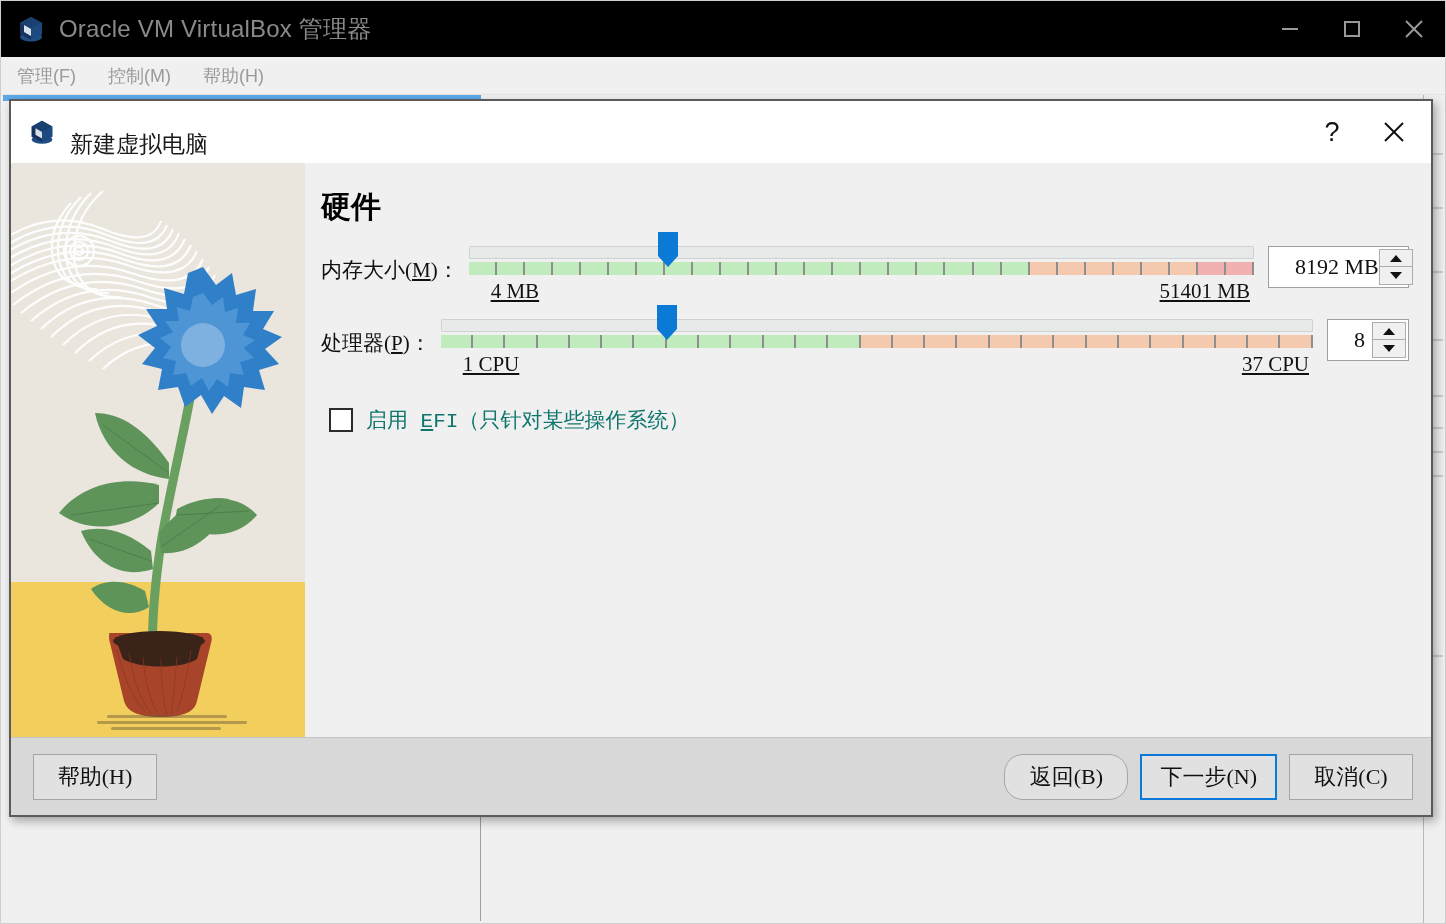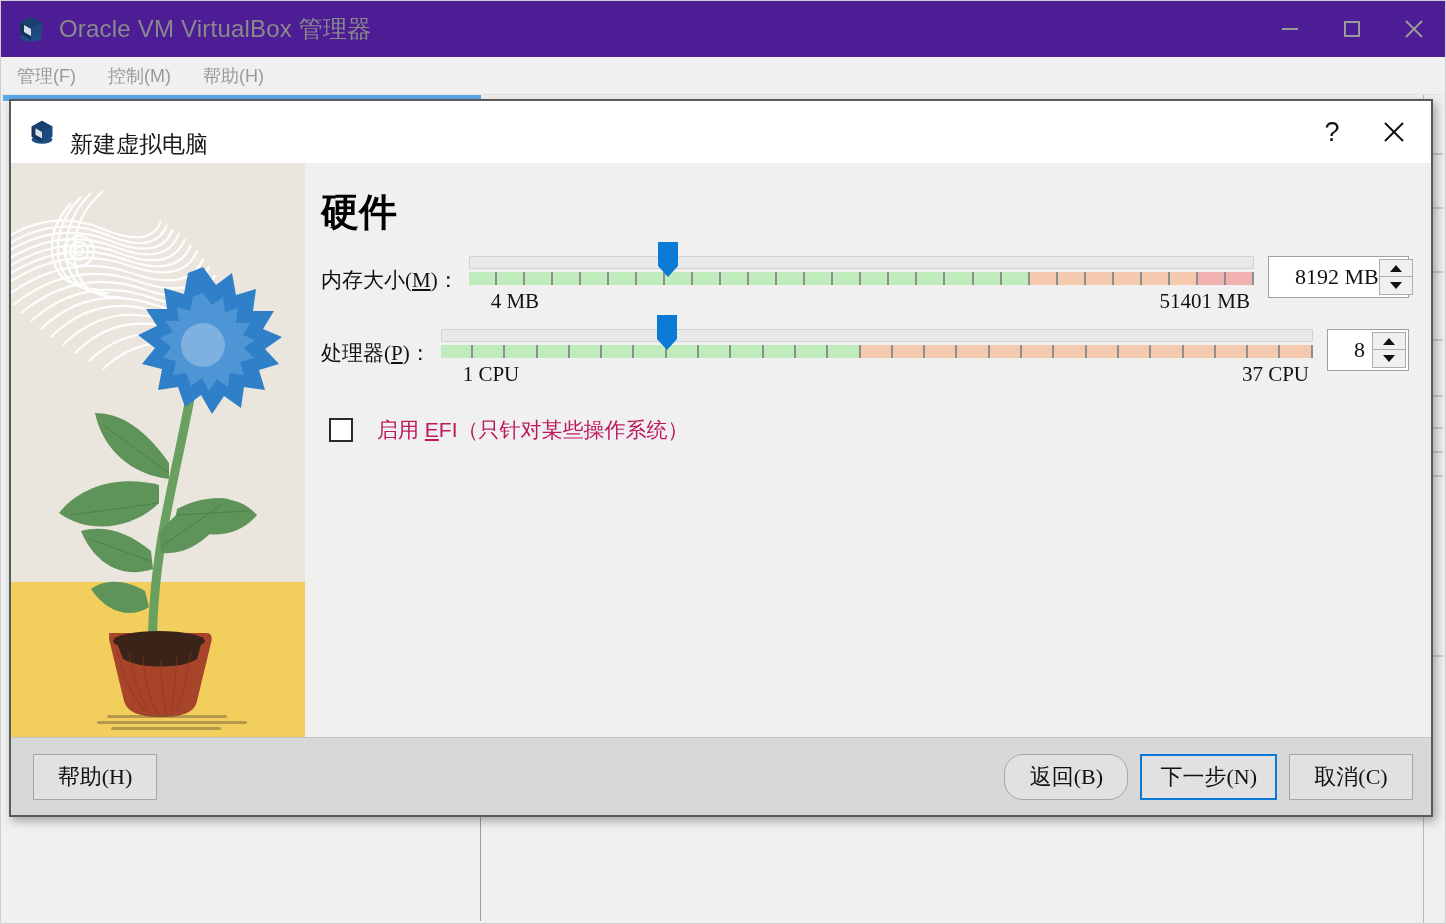--- a/index.html
+++ b/index.html
@@ -11,21 +11,21 @@
   }
 
   
   #host-window {
     position: absolute; left: 0; top: 0; width: 1446px; height: 924px;
     background: #f0f0f0;
     border: 1px solid #cfcfcf;
   }
   #host-titlebar {
     position: absolute; left: 0; top: 0; width: 1444px; height: 56px;
-    background: #4c1d95;
+    background: #000000;
     display: flex; align-items: center;
   }
   #host-title-icon { margin-left: 14px; width: 32px; height: 32px; flex: 0 0 auto; }
   #host-title-text {
     margin-left: 12px;
     font-size: 24px; color: #8a8a8a; letter-spacing: .2px;
     white-space: nowrap;
   }
   .win-btns { position: absolute; right: 0; top: 0; height: 56px; display: flex; }
   .win-btn {
@@ -111,21 +111,21 @@
   }
   #illus svg { position: absolute; left: 0; top: 0; }
 
   
   #form {
     position: relative; flex: 1 1 auto;
     background: #f0f0f0; padding: 18px 22px 0 16px;
   }
   #page-title {
     font-family: "Liberation Serif", "DejaVu Serif", serif;
-    font-size: 38px; font-weight: 700; color: #000;
+    font-size: 30px; font-weight: 700; color: #000;
     margin: 6px 0 18px 0;
   }
   #page-desc {
     font-family: "Liberation Serif", "DejaVu Serif", serif;
     font-size: 21px; color: #111; margin: 0 0 26px 10px;
   }
 
   .field-row { display: flex; align-items: flex-start; margin-bottom: 2px; }
   .field-label {
     font-family: "Liberation Serif", "DejaVu Serif", serif;
@@ -155,21 +155,21 @@
     transform: translateX(-50%);
   }
   .slider-handle svg { display: block; }
 
   .range-row {
     position: relative; height: 32px; margin-top: 4px;
   }
   .range-min, .range-max {
     position: absolute; top: 0;
     font-family: "Liberation Serif", "DejaVu Serif", serif;
-    font-size: 21px; color: #111;
+    font-size: 21px; color: #111; text-decoration: underline;
   }
   .range-min { left: 22px; }
   .range-max { right: 4px; }
 
   .spin {
     flex: 0 0 auto; margin-left: 14px;
     width: 141px; height: 42px;
     background: #ffffff; border: 1px solid #a0a0a0;
     display: flex; align-items: stretch;
   }
@@ -190,23 +190,23 @@
   }
   .spin-btn + .spin-btn { border-top: none; }
   .spin-btn svg { display: block; }
 
   #efi-row { display: flex; align-items: center; margin: 22px 0 0 8px; }
   #efi-box {
     width: 24px; height: 24px; background: #fff;
     border: 2px solid #2b2b2b; flex: 0 0 auto;
   }
   #efi-label {
-    margin-left: 24px;
-    font-family: Liberation Sans, sans-serif;
-    font-size: 21px; color: #be185d; white-space: nowrap;
+    margin-left: 13px;
+    font-family: Liberation Mono, monospace;
+    font-size: 21px; color: #0f766e; white-space: nowrap;
   }
   #efi-label u { text-decoration: underline; }
 
   
   #dlg-footer {
     position: absolute; left: 0; right: 0; bottom: 0; height: 78px;
     background: #d8d8d8;
     border-top: 1px solid #c4c4c4;
     display: flex; align-items: center;
   }

